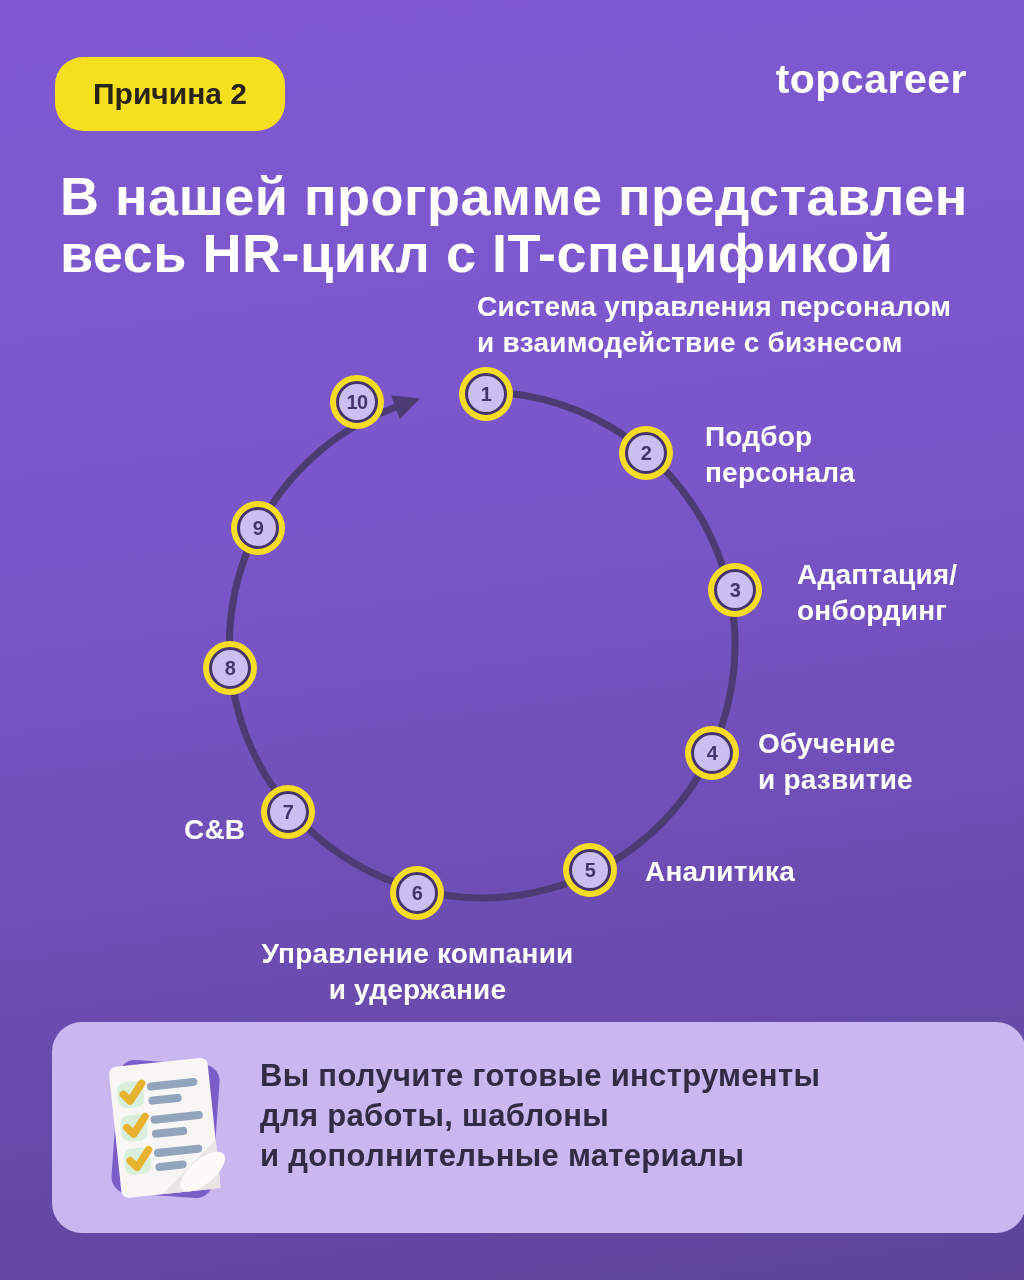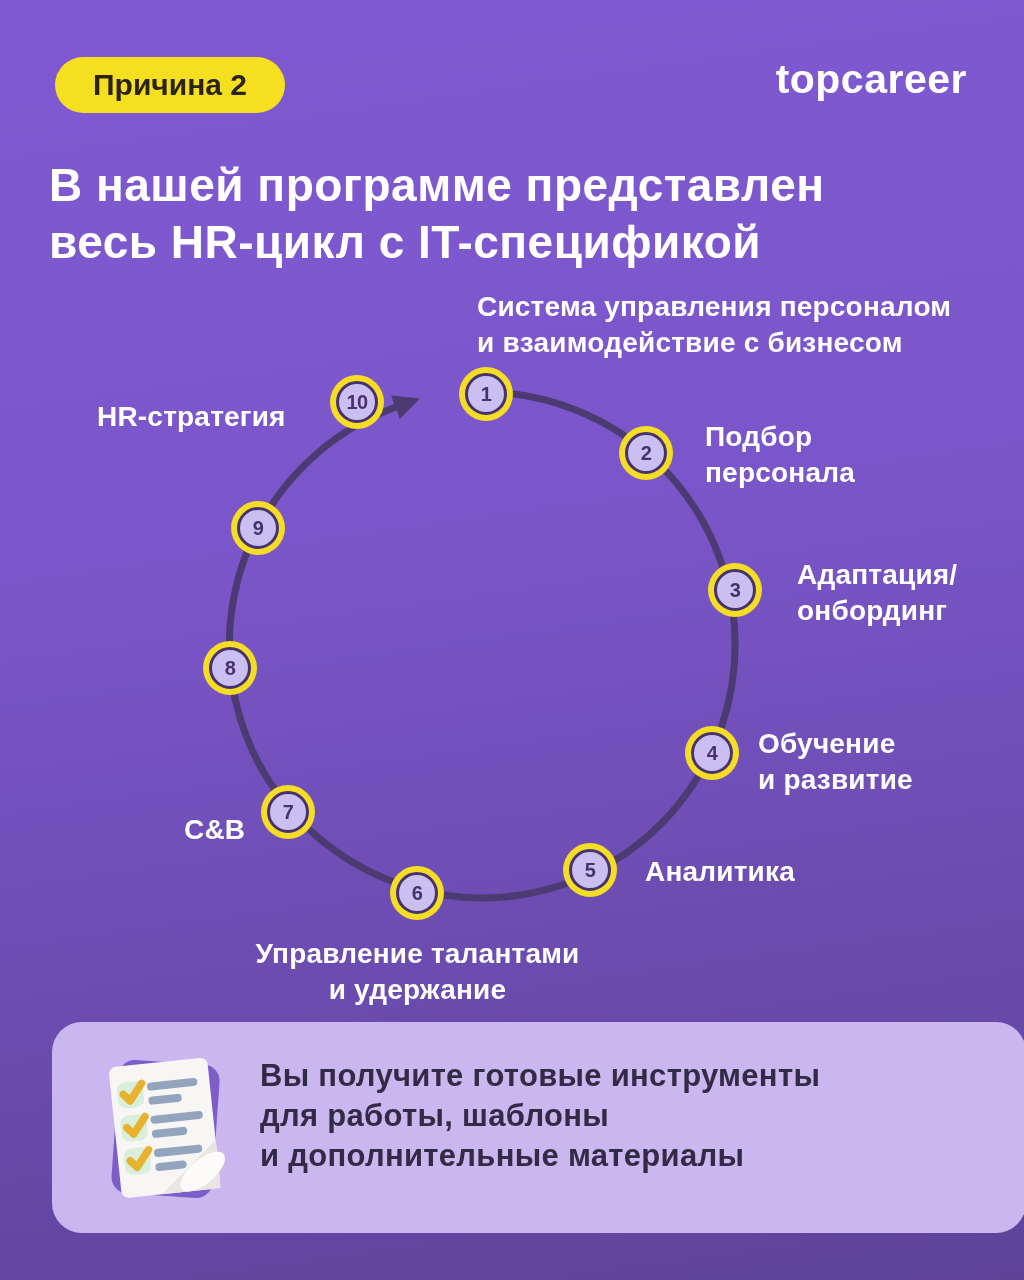--- a/index.html
+++ b/index.html
@@ -7,31 +7,31 @@
     width:1024px;height:1280px;
     font-family:"Liberation Sans",sans-serif;
     overflow:hidden;
   }
   .page{
     position:relative;width:1024px;height:1280px;
     background:linear-gradient(172deg,#8059d2 0%,#7b56ca 40%,#5e4399 100%);
   }
   .badge{
     position:absolute;left:55px;top:57px;height:56px;
-    padding:0 38px;border-radius:28px;background:#f6df1e;
+    padding:9px 38px;border-radius:28px;background:#f6df1e;
     display:flex;align-items:center;justify-content:center;
     font-size:30px;font-weight:600;color:#2a2418;
   }
   .logo{
     position:absolute;top:56px;right:57px;
     font-size:41px;font-weight:700;color:#ffffff;letter-spacing:0.5px;
   }
   .heading{
-    position:absolute;left:49px;top:157px;margin:0;
-    font-size:46px;line-height:57px;font-weight:700;color:#ffffff;
+    position:absolute;left:49px;top:157px;margin:11px;
+    font-size:54px;line-height:57px;font-weight:700;color:#ffffff;
     letter-spacing:0.5px;white-space:pre-line;
   }
   .cycle-arc{
     position:absolute;left:0;top:0;width:1024px;height:1280px;
   }
   .arc-path{fill:none;stroke:#4c3a72;stroke-width:7;stroke-linecap:round;}
   .arrow-head{fill:#4c3a72;}
   .node{
     position:absolute;width:54px;height:54px;border-radius:50%;
     background:#f5dd25;display:flex;align-items:center;justify-content:center;
@@ -110,24 +110,23 @@
 
   <div class="cycle-label" style="left:705px;top:419px">Подбор
 персонала</div>
   <div class="cycle-label" style="left:477px;top:289px">Система управления персоналом
 и взаимодействие с бизнесом</div>
   <div class="cycle-label" style="left:797px;top:557px">Адаптация/
 онбординг</div>
   <div class="cycle-label" style="left:758px;top:726px">Обучение
 и развитие</div>
   <div class="cycle-label" style="left:645px;top:854px">Аналитика</div>
-  <div class="cycle-label center" style="left:250px;top:936px;width:335px">Управление талантами
+  <div class="cycle-label center" style="left:250px;top:936px;width:335px">Управление компании
 и удержание</div>
   <div class="cycle-label" style="left:184px;top:812px">C&amp;B</div>
-  <div class="cycle-label" style="left:97px;top:399px">HR-стратегия</div>
 
   <div class="footer-card">
     <svg class="checklist-icon" viewBox="0 0 150 170" xmlns="http://www.w3.org/2000/svg">
       <rect x="28" y="20" width="100" height="132" rx="16" fill="#7d5ec9" transform="rotate(4 78 86)"></rect>
       <g transform="rotate(-6 75 85)">
         <rect x="28" y="20" width="98" height="130" rx="7" fill="#f8f6f5"></rect>
 
         <rect x="34" y="36" width="26" height="26" rx="8" fill="#d9efdc"></rect>
         <path d="M40 48 l6 7 l13 -16" stroke="#e8b231" stroke-width="7.5" fill="none" stroke-linecap="round" stroke-linejoin="round"></path>
         <rect x="64" y="39" width="50" height="8" rx="4" fill="#93a5bd"></rect>

